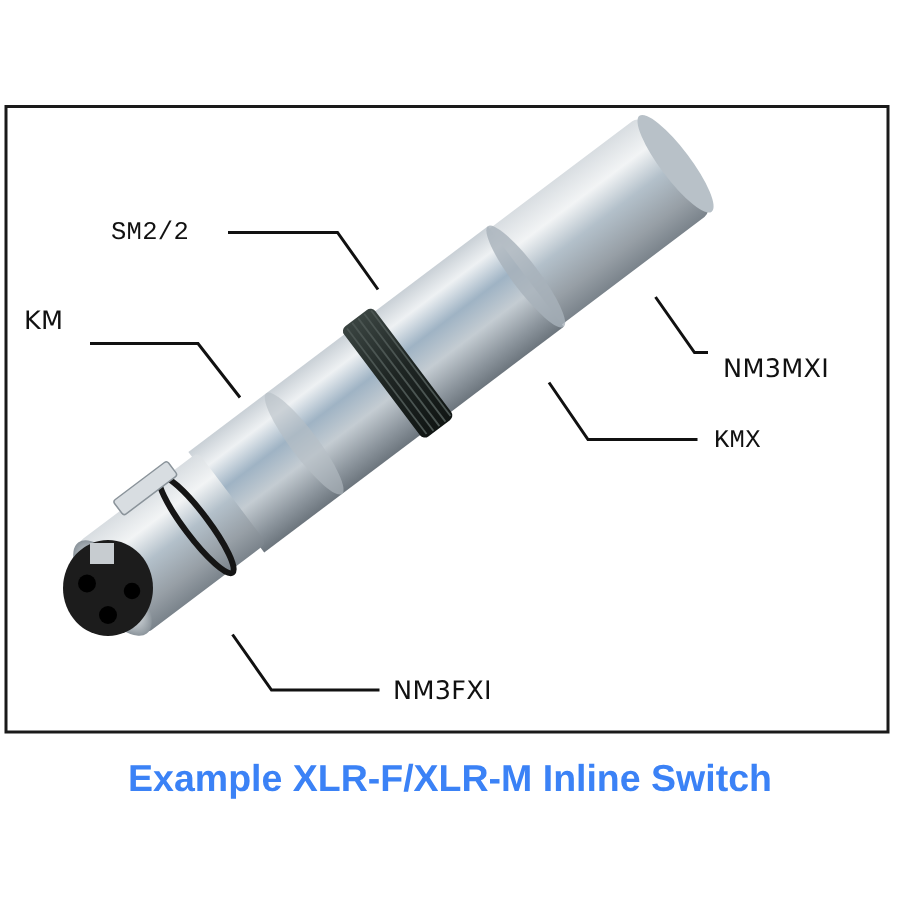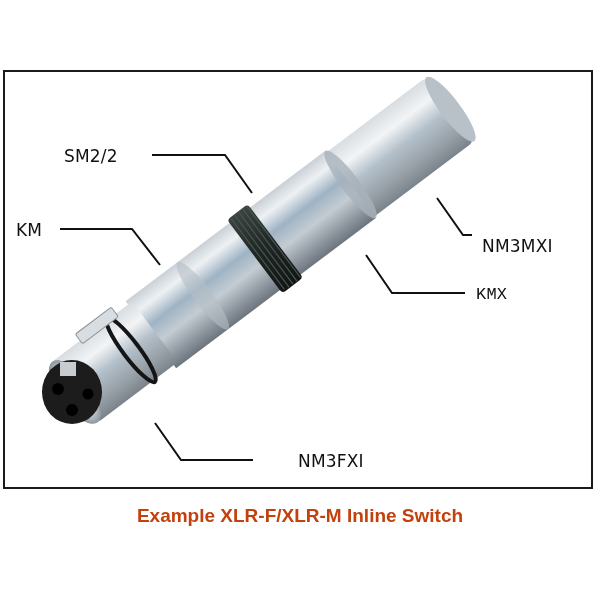--- a/index.html
+++ b/index.html
@@ -1,20 +1,20 @@
 <!DOCTYPE html>
 <html><head>
 <meta charset="utf-8">
 <style>
   html, body { margin: 0; padding: 0; background: #ffffff; }
   body { width: 600px; height: 600px; position: relative; overflow: hidden; font-family: "DejaVu Sans", sans-serif; }
   .frame { position: absolute; left: 3px; top: 70px; width: 590px; height: 419px; border: 2px solid #1a1a1a; box-sizing: border-box; }
   .diagram-svg { position: absolute; left: 0; top: 0; width: 600px; height: 600px; }
   .callout-label { position: absolute; font-family: "DejaVu Sans", sans-serif; font-size: 17px; color: #111; line-height: 20px; letter-spacing: 0.2px; white-space: nowrap; }
-  .caption { position: absolute; left: 0; width: 600px; top: 505px; text-align: center; font-family: "Liberation Sans", sans-serif; font-weight: bold; font-size: 19px; color: #c2410c; white-space: nowrap; }
+  .caption { position: absolute; left: 0; width: 600px; top: 505px; text-align: center; font-family: "Liberation Sans", sans-serif; font-weight: bold; font-size: 25px; color: #3b82f6; white-space: nowrap; }
 </style>
 </head>
 <body>
 
 <div class="frame"></div>
 
 <svg class="diagram-svg" viewBox="0 0 600 600" xmlns="http://www.w3.org/2000/svg">
   <defs>
     <linearGradient id="metal" x1="0" y1="0" x2="0" y2="1">
       <stop offset="0" stop-color="#c9d0d6"></stop>
@@ -81,19 +81,19 @@
 
   <g stroke="#111" stroke-width="2" fill="none">
     <polyline points="152,155 225,155 252,193"></polyline>
     <polyline points="60,229 132,229 160,265"></polyline>
     <polyline points="437,198 463,235 472,235"></polyline>
     <polyline points="366,255 392,293 465,293"></polyline>
     <polyline points="155,423 181,460 253,460"></polyline>
   </g>
 </svg>
 
-<div class="callout-label" style="left:64px; top:146px;">SM2/2</div>
-<div class="callout-label" style="left:16px; top:220px;">KM</div>
+<div class="callout-label" style="left:74px; top:146px;font-family:Liberation Mono, monospace;">SM2/2</div>
+<div class="callout-label" style="left:16px; top:204px;">KM</div>
 <div class="callout-label" style="left:482px; top:236px;">NM3MXI</div>
 <div class="callout-label" style="left:476px; top:285px;font-family:Liberation Mono, monospace;">KMX</div>
-<div class="callout-label" style="left:262px; top:451px;margin-left:36px;">NM3FXI</div>
+<div class="callout-label" style="left:262px; top:451px;">NM3FXI</div>
 
 <div class="caption">Example XLR-F/XLR-M Inline Switch</div>
 
 </body></html>

